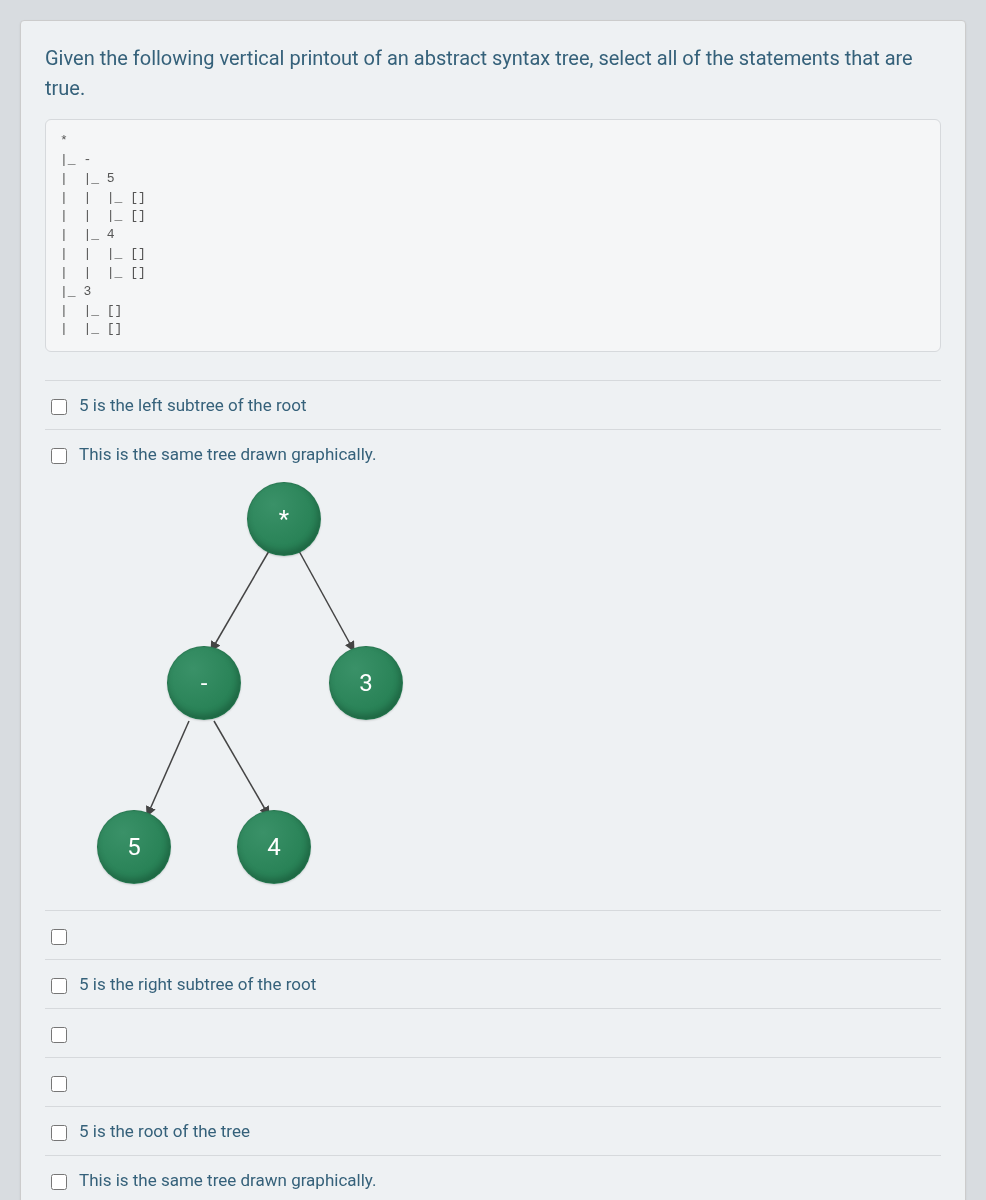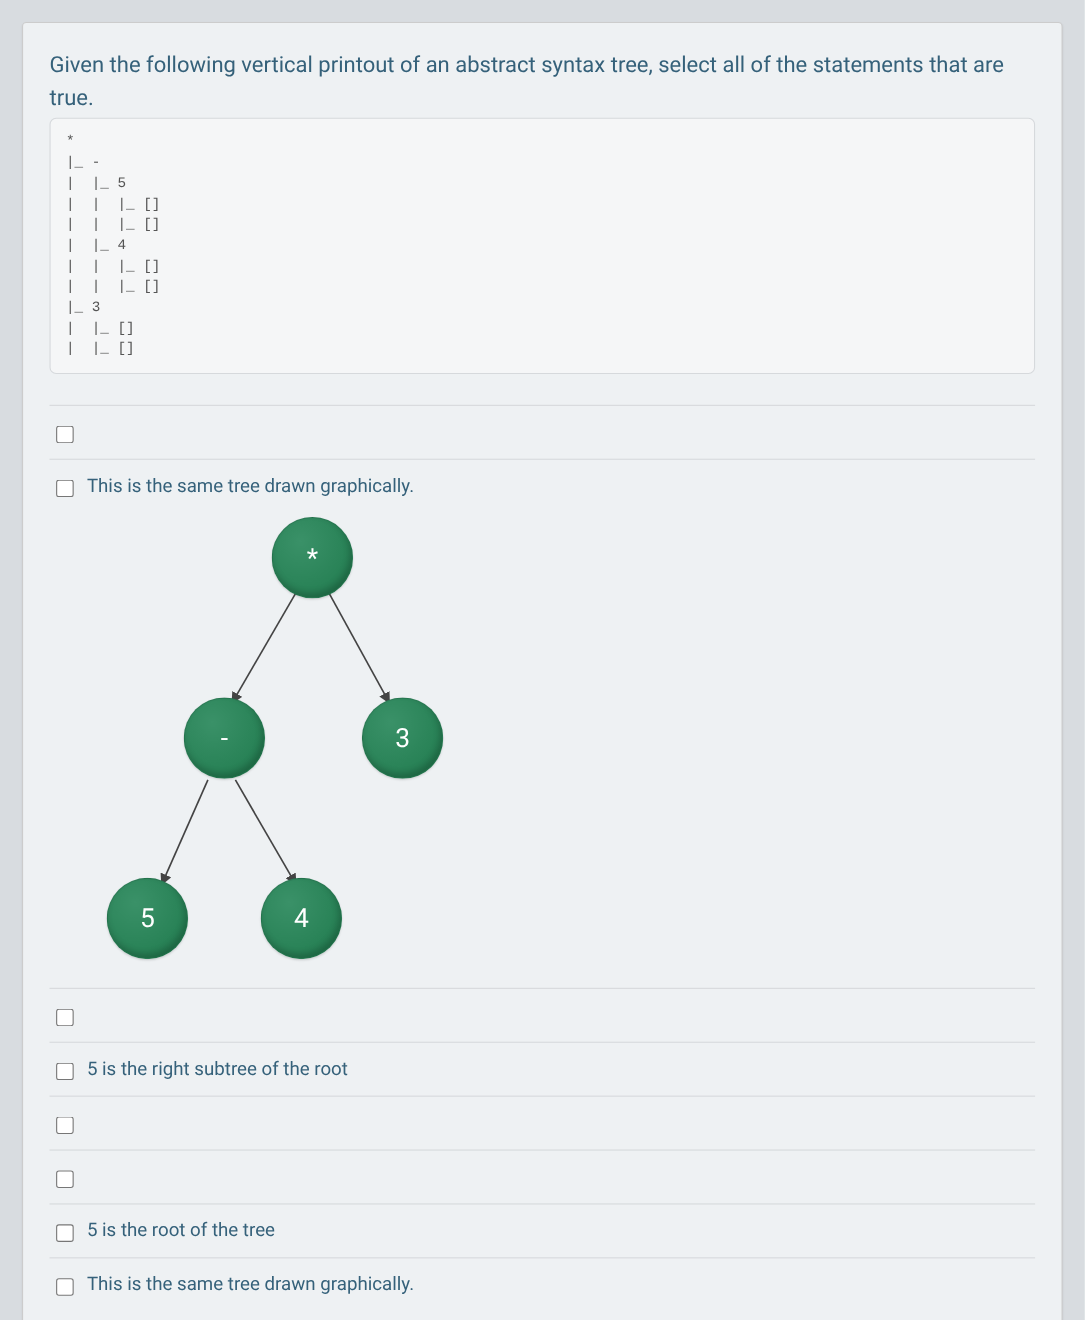--- a/index.html
+++ b/index.html
@@ -13,21 +13,21 @@
       background: #eef1f3;
       border: 1px solid #ccc;
       border-radius: 4px;
       padding: 22px 24px;
       box-shadow: 0 1px 2px rgba(0,0,0,0.08);
     }
     .prompt {
       color: #35617a;
       font-size: 20px;
       line-height: 1.5;
-      margin-bottom: 4px;
+      margin-bottom: 16px;
     }
     .code-block {
       background: #f5f6f7;
       border: 1px solid #d6d9dc;
       border-radius: 6px;
       padding: 12px 14px;
       font-family: "Courier New", monospace;
       font-size: 13px;
       line-height: 1.45;
       color: #555;
@@ -94,20 +94,21 @@
 |  |  |_ []
 |  |  |_ []
 |_ 3
 |  |_ []
 |  |_ []</pre>
 
   <div class="options">
 
     <label class="option">
       <input type="checkbox" style="">
+      <span class="option-body">5 is the left subtree of the root</span>
     </label>
 
     <div class="option">
       <input type="checkbox" style="">
       <div class="option-body">
         <span>This is the same tree drawn graphically.</span>
         <div class="tree-diagram">
           <svg viewBox="0 0 340 420">
             <defs>
               <marker id="arrow" viewBox="0 0 10 10" refX="9" refY="5" markerWidth="7" markerHeight="7" orient="auto-start-reverse">

